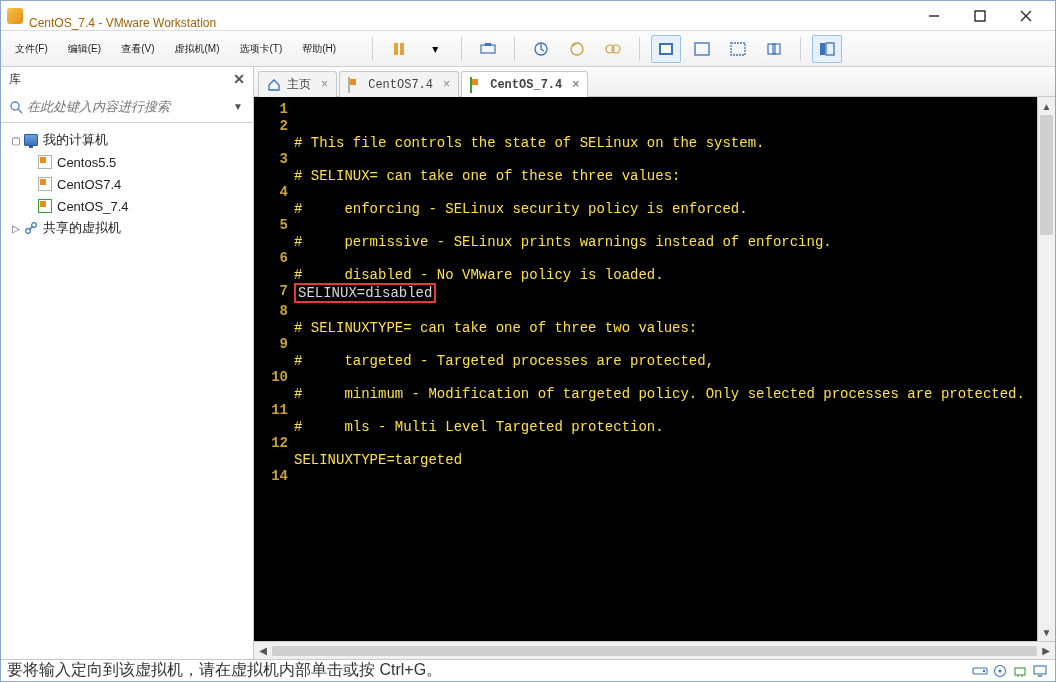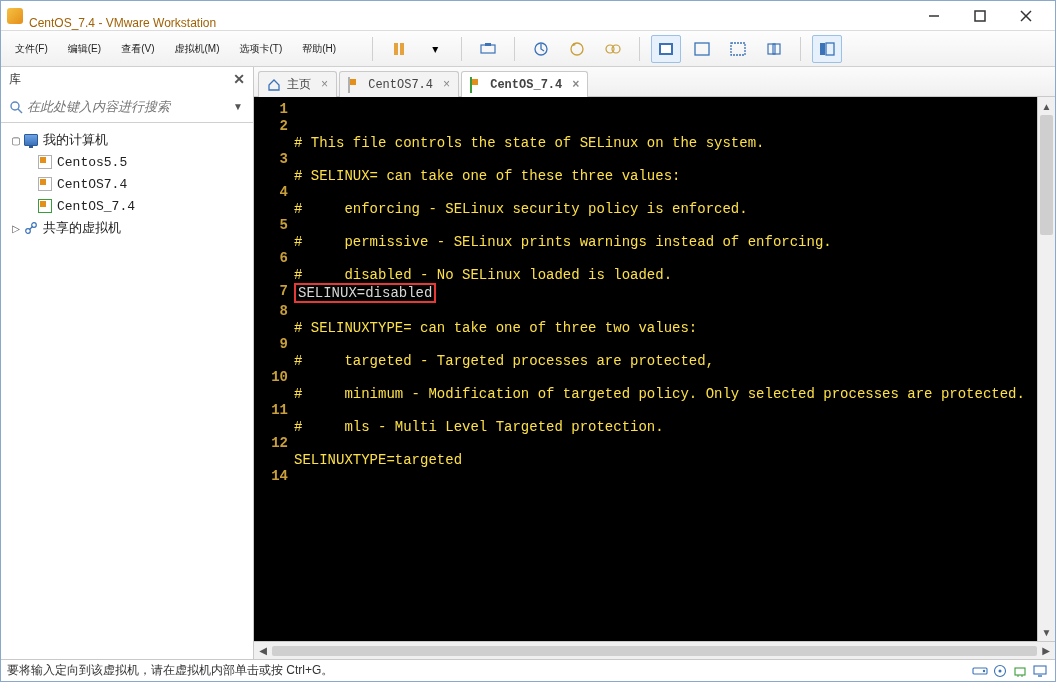--- a/index.html
+++ b/index.html
@@ -22,41 +22,41 @@
   .sidebar-header .label { color: #333; font-size: 12px; }
   .sidebar-header .close { color: #555; font-weight: bold; font-size: 14px; }
   .search-row { display: flex; align-items: center; padding: 4px 6px; border-bottom: 1px solid #d0d0d0; }
   .search-row .mag { width: 18px; height: 18px; display: flex; align-items: center; justify-content: center; color: #5b89c4; font-size: 14px; }
   .search-row input { flex: 1; border: none; outline: none; font-size: 13px; color: #888; padding: 4px 2px; font-style: italic; }
   .search-row .dd { width: 14px; color: #555; font-size: 10px; }
   .tree { flex: 1; padding: 6px 4px; overflow: auto; }
   .tree-item { display: flex; align-items: center; height: 22px; padding-left: 4px; font-size: 13px; color: #222; white-space: nowrap; }
   .tree-item .twisty { width: 14px; text-align: center; color: #555; font-size: 10px; }
   .tree-item .icon { width: 16px; height: 16px; margin-right: 4px; display: flex; align-items: center; justify-content: center; }
-  .ind1 { padding-left: 32px; font-family: Liberation Mono, monospace; }
+  .ind1 { padding-left: 32px; }
   .main { flex: 1; display: flex; flex-direction: column; min-width: 0; }
   .tabstrip { height: 30px; background: linear-gradient(#fbfbfb,#f0f0f0); display: flex; align-items: flex-end; padding: 0 4px; border-bottom: 1px solid #c9c9c9; gap: 2px; font-family: Liberation Mono, monospace; }
   .tab { height: 26px; display: flex; align-items: center; padding: 0 8px; border: 1px solid #c9c9c9; border-bottom: none; background: #f3f3f3; border-radius: 3px 3px 0 0; font-size: 12px; color: #444; gap: 6px; position: relative; top: 1px; }
   .tab.active { background: #fff; font-weight: bold; }
   .tab .close-x { color: #888; font-size: 12px; margin-left: 4px; }
   .tab .icon { width: 14px; height: 14px; }
   .terminal-wrap { flex: 1; display: flex; min-height: 0; }
   .terminal { flex: 1; background: #000; color: #d7d7d7; font-family: "Courier New", monospace; font-size: 14px; line-height: 16px; padding: 4px 0 4px 0; overflow: hidden; position: relative; }
   .line { display: flex; white-space: pre; }
   .gutter { width: 40px; text-align: right; padding-right: 6px; color: #c89f3a; font-weight: bold; }
   .txt { color: #fde047; margin-top: 17px; }
   .hl { border: 2px solid #e53935; padding: 0 2px; color: #d7d7d7; }
   .vscroll { width: 18px; background: #f0f0f0; border-left: 1px solid #c9c9c9; position: relative; }
   .vscroll .arrow { height: 18px; display: flex; align-items: center; justify-content: center; color: #555; font-size: 10px; }
   .vscroll .thumb { position: absolute; left: 2px; right: 2px; top: 18px; height: 120px; background: #cfcfcf; border-radius: 2px; }
   .hscroll { height: 18px; background: #f0f0f0; border-top: 1px solid #c9c9c9; display: flex; align-items: center; }
   .hscroll .arrow { width: 18px; display: flex; align-items: center; justify-content: center; color: #555; font-size: 10px; }
   .hscroll .track { flex: 1; height: 12px; background: #f0f0f0; position: relative; }
   .hscroll .thumb { position: absolute; left: 0; top: 1px; bottom: 1px; width: 100%; background: #cfcfcf; border-radius: 2px; }
-  .statusbar { height: 22px; background: #fff; border-top: 1px solid #c9c9c9; display: flex; align-items: center; padding: 0 6px; font-size: 12px; color: #333; }
+  .statusbar { height: 22px; background: #fff; border-top: 1px solid #c9c9c9; display: flex; align-items: center; padding: 0 6px; font-size: 16px; color: #333; }
   .statusbar .fill { flex: 1; }
   .status-icons { display: flex; gap: 2px; }
   .si { width: 18px; height: 16px; display: flex; align-items: center; justify-content: center; }
   
   .monitor-icon { width: 14px; height: 12px; background: linear-gradient(#6ea3e6,#3b72b8); border: 1px solid #2b5a96; border-radius: 1px; position: relative; }
   .monitor-icon::after { content: ""; position: absolute; left: 4px; right: 4px; bottom: -3px; height: 2px; background: #2b5a96; }
   .vm-doc-icon { width: 14px; height: 14px; background: #fff; border: 1px solid #b0b0b0; position: relative; }
   .vm-doc-icon::before { content: ""; position: absolute; left: 1px; top: 1px; width: 6px; height: 6px; background: #e48f19; }
 </style>
 </head>
@@ -241,21 +241,21 @@
         </div>
       </div>
 
       <div class="terminal-wrap">
         <div class="terminal" id="terminal">
             <div class="line"><span class="gutter">1</span><span class="txt"></span></div>
             <div class="line"><span class="gutter">2</span><span class="txt"># This file controls the state of SELinux on the system.</span></div>
             <div class="line"><span class="gutter">3</span><span class="txt"># SELINUX= can take one of these three values:</span></div>
             <div class="line"><span class="gutter">4</span><span class="txt">#     enforcing - SELinux security policy is enforced.</span></div>
             <div class="line"><span class="gutter">5</span><span class="txt">#     permissive - SELinux prints warnings instead of enforcing.</span></div>
-            <div class="line"><span class="gutter">6</span><span class="txt">#     disabled - No SELinux loaded is loaded.</span></div>
+            <div class="line"><span class="gutter">6</span><span class="txt">#     disabled - No VMware policy is loaded.</span></div>
             <div class="line"><span class="gutter">7</span><span class="hl">SELINUX=disabled</span></div>
             <div class="line"><span class="gutter">8</span><span class="txt"># SELINUXTYPE= can take one of three two values:</span></div>
             <div class="line"><span class="gutter">9</span><span class="txt">#     targeted - Targeted processes are protected,</span></div>
             <div class="line"><span class="gutter">10</span><span class="txt">#     minimum - Modification of targeted policy. Only selected processes are protected.</span></div>
             <div class="line"><span class="gutter">11</span><span class="txt">#     mls - Multi Level Targeted protection.</span></div>
             <div class="line"><span class="gutter">12</span><span class="txt">SELINUXTYPE=targeted</span></div>
             <div class="line"><span class="gutter">14</span><span class="txt"></span></div>
           </div>
         <div class="vscroll">
           <div class="arrow">▲</div>

